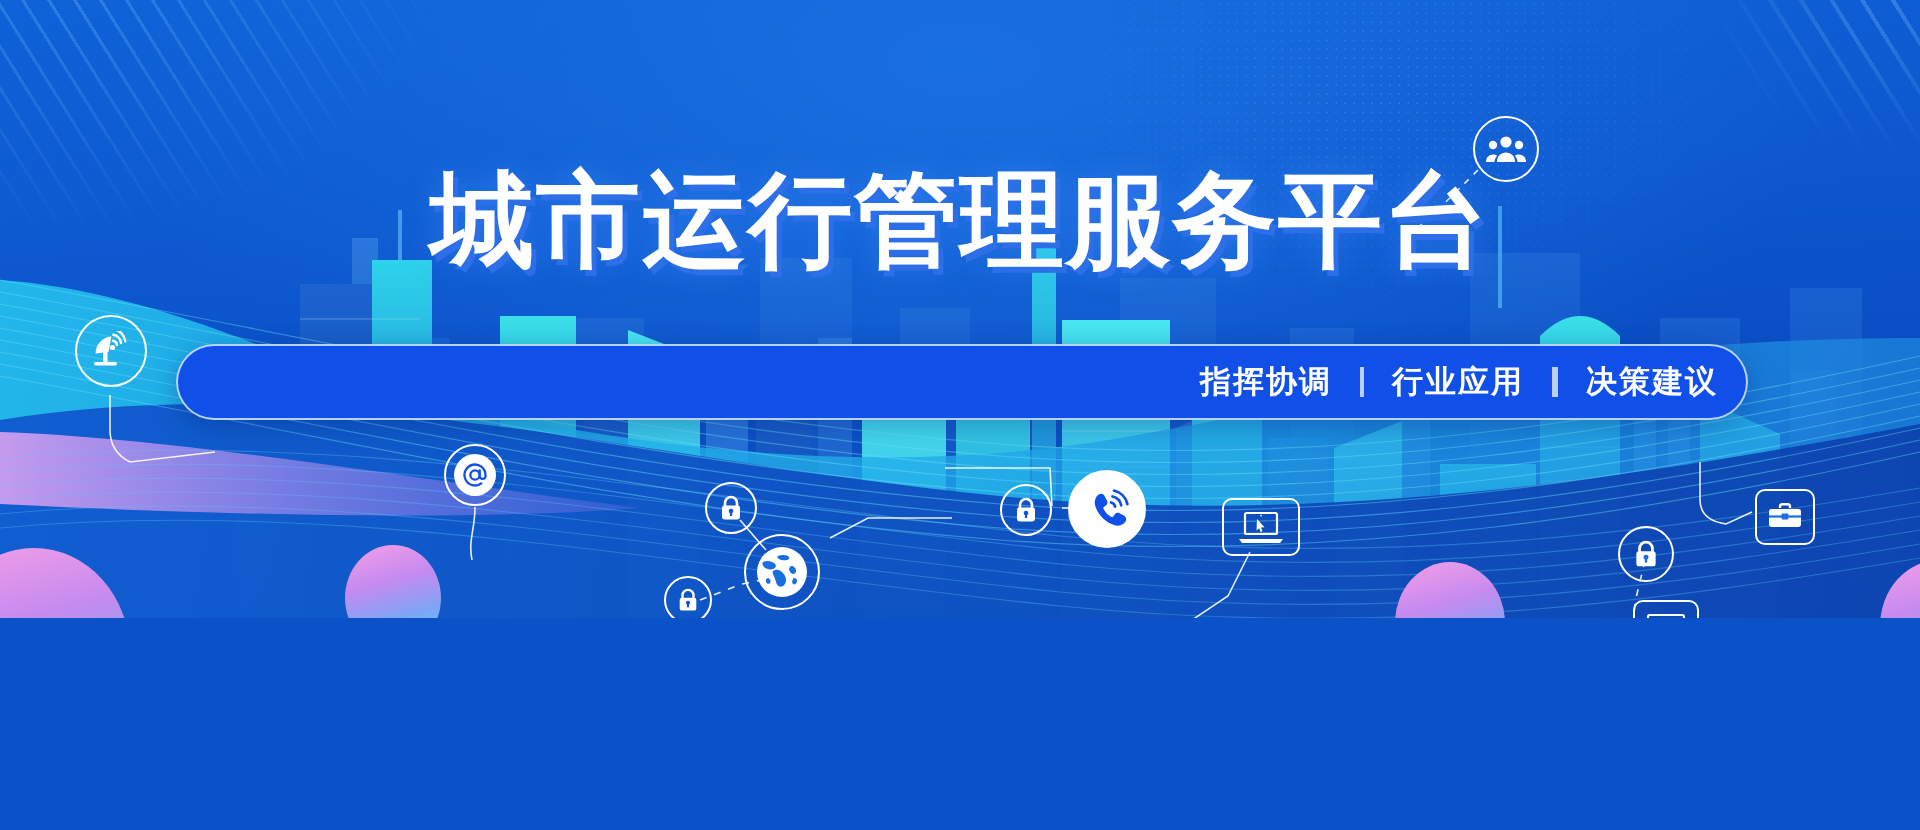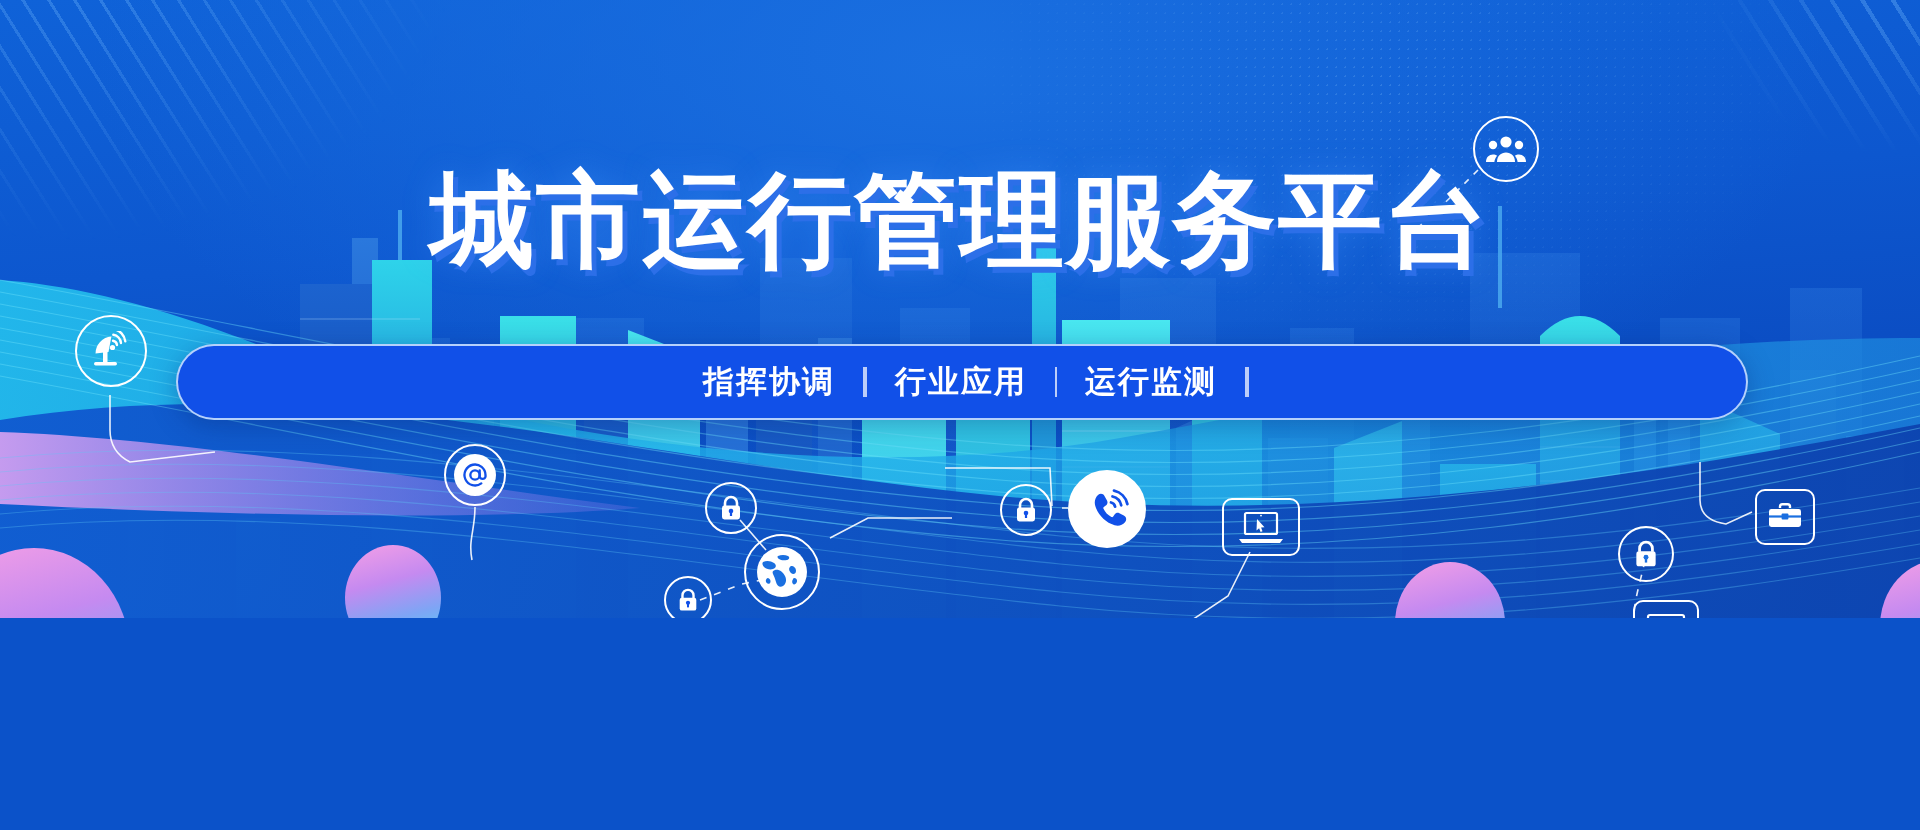--- a/index.html
+++ b/index.html
@@ -55,21 +55,21 @@
     position:absolute; left:0; right:0; top:168px; text-align:center;
     font-size:104px; font-weight:bold; color:#ffffff; letter-spacing:2px;
     line-height:1; white-space:nowrap;
     text-shadow:5px 6px 0 #2c6fe8, 0 0 30px rgba(70,150,255,.45);
   }
 
   
   .nav{
     position:absolute; left:176px; top:344px; width:1572px; height:76px;
     border-radius:38px; background:#1150e8; border:2px solid rgba(210,232,255,.85);
-    display:flex; align-items:center; justify-content:center;
+    display:flex; align-items:center; justify-content:flex-end;
     box-shadow:0 6px 26px rgba(5,40,120,.35);
   }
   .nav-item{
     color:#ffffff; font-size:31px; font-weight:bold; letter-spacing:2px;
     padding:0 28px; white-space:nowrap; cursor:pointer;
   }
   .nav-sep{ width:2px; height:30px; background:rgba(255,255,255,.72); flex:0 0 2px; }
 
   
   .ic{ position:absolute; display:flex; align-items:center; justify-content:center; }
@@ -384,18 +384,18 @@
   </div>
 
   <h1 class="title">城市运行管理服务平台</h1>
 
   <nav class="nav">
     <span class="nav-item">指挥协调</span>
     <span class="nav-sep"></span>
     <span class="nav-sep"></span>
     <span class="nav-item">行业应用</span>
     <span class="nav-sep"></span>
-    <span class="nav-item">运行监测</span>
     <span class="nav-sep"></span>
     <span class="nav-sep"></span>
+    <span class="nav-item">决策建议</span>
   </nav>
 
 </div>
 
 </body></html>

